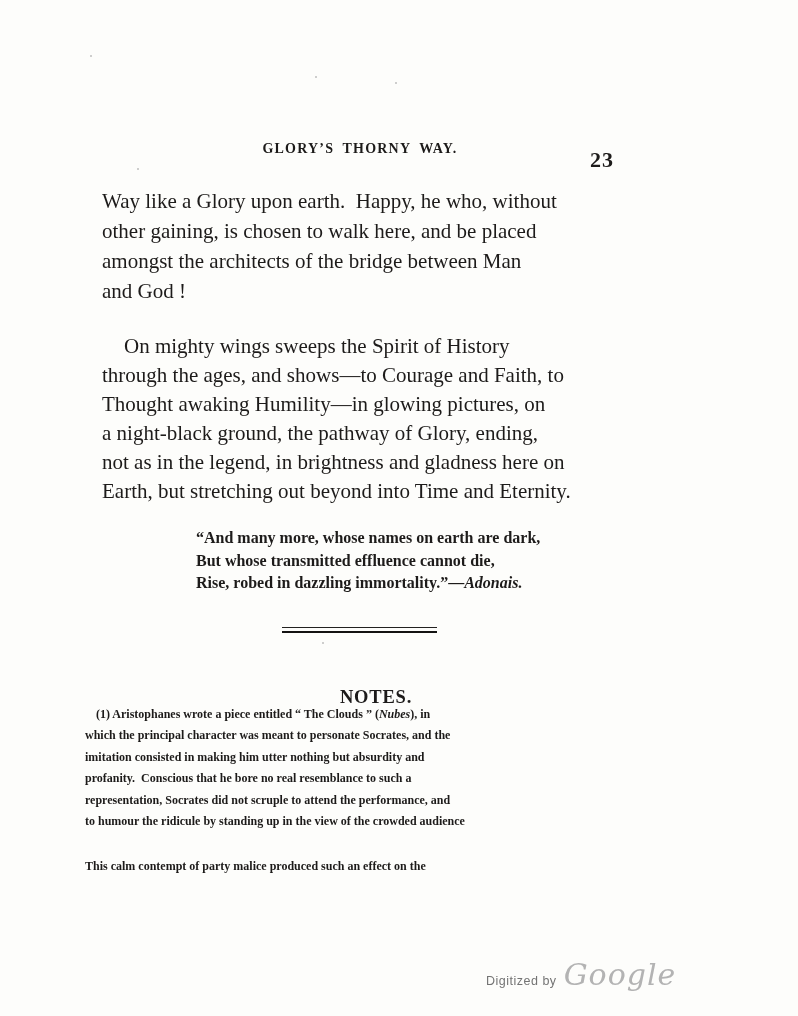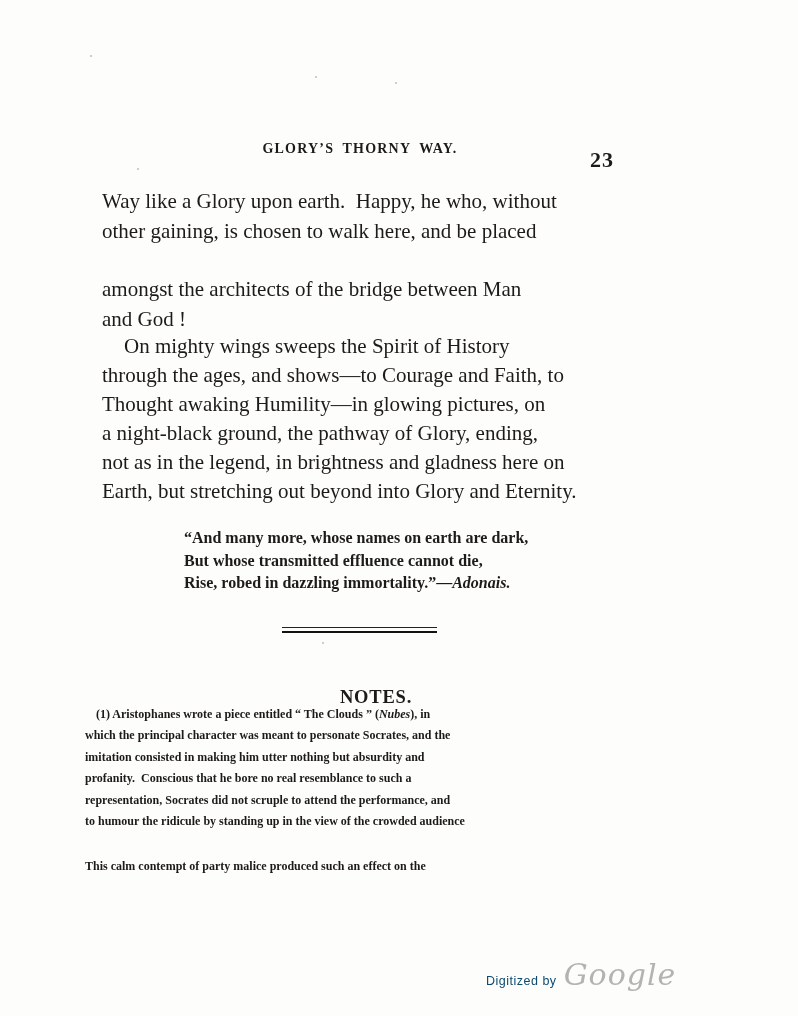--- a/index.html
+++ b/index.html
@@ -20,67 +20,67 @@
   
   .para{position:absolute;left:102px;width:516px;font-size:21px;line-height:30px;}
   .para1{top:186px;}
   .para2{top:332px;line-height:29px;}
   .jline{display:block;}
   .line-last{display:block;white-space:nowrap;}
   .indent-main{text-indent:22px;}
 
   
   .quote{position:absolute;left:184px;top:527px;font-size:16px;line-height:22.5px;font-weight:bold;}
-  .qline{white-space:nowrap;}
+  .qline{white-space:nowrap;margin-left:12px;}
   .attr{font-style:italic;}
 
   
   .divider{position:absolute;left:282px;top:627px;width:155px;height:3px;
            border-top:1.5px solid #232120;border-bottom:2.5px solid #141312;}
 
   
   .notes-heading{position:absolute;left:102px;top:671px;width:516px;margin:16px;
                  text-align:center;font-size:18.5px;font-weight:bold;letter-spacing:.8px;}
   .notes{position:absolute;left:85px;top:704px;width:532px;font-size:12px;
          line-height:21.4px;font-weight:bold;}
   .indent-note{text-indent:11px;}
   .ital{font-style:italic;}
 
   
   .watermark{position:absolute;left:486px;top:957px;display:flex;align-items:baseline;gap:7px;}
-  .wm-pre{font-family:"Liberation Sans",sans-serif;font-size:12.5px;color:#0c4a6e;letter-spacing:.5px;}
+  .wm-pre{font-family:"Liberation Sans",sans-serif;font-size:12.5px;color:#737373;letter-spacing:.5px;}
   .wm-logo{font-family:"DejaVu Serif",serif;font-size:30px;color:var(--wm);letter-spacing:1px;font-style:italic;}
 
   
   .speck{position:absolute;width:2px;height:2px;border-radius:50%;background:#8d8d8d;opacity:.55;}
 </style>
 </head>
 <body>
 
 <div class="page">
 
   <header class="running-header">
     <span class="rh-title">GLORY’S THORNY WAY.</span>
     <span class="rh-page">23</span>
   </header>
 
   <section class="para para1">
     <div class="jline" style="white-space: nowrap; word-spacing: 0px;">Way like a Glory upon earth.&nbsp; Happy, he who, without</div>
     <div class="jline" style="white-space: nowrap; word-spacing: 0px;">other gaining, is chosen to walk here, and be placed</div>
-    <div class="jline" style="white-space: nowrap; word-spacing: 0px; margin-top: 28px;">amongst the architects of the bridge between Man</div>
+    <div class="jline" style="white-space: nowrap; word-spacing: 0px;">amongst the architects of the bridge between Man</div>
     <div class="line-last">and God !</div>
   </section>
 
   <section class="para para2">
     <div class="jline indent-main" style="white-space: nowrap; word-spacing: 0px;">On mighty wings sweeps the Spirit of History</div>
     <div class="jline" style="white-space: nowrap; word-spacing: 0px;">through the ages, and shows—to Courage and Faith, to</div>
     <div class="jline" style="white-space: nowrap; word-spacing: 0px;">Thought awaking Humility—in glowing pictures, on</div>
     <div class="jline" style="white-space: nowrap; word-spacing: 0px;">a night-black ground, the pathway of Glory, ending,</div>
     <div class="jline" style="white-space: nowrap; word-spacing: 0px;">not as in the legend, in brightness and gladness here on</div>
-    <div class="line-last">Earth, but stretching out beyond into Glory and Eternity.</div>
+    <div class="line-last">Earth, but stretching out beyond into Time and Eternity.</div>
   </section>
 
   <section class="quote">
     <div class="qline">“And many more, whose names on earth are dark,</div>
     <div class="qline">But whose transmitted effluence cannot die,</div>
     <div class="qline"><span>Rise, robed in dazzling immortality.”—</span><span class="attr">Adonais.</span></div>
   </section>
 
   <div class="divider"></div>
 

